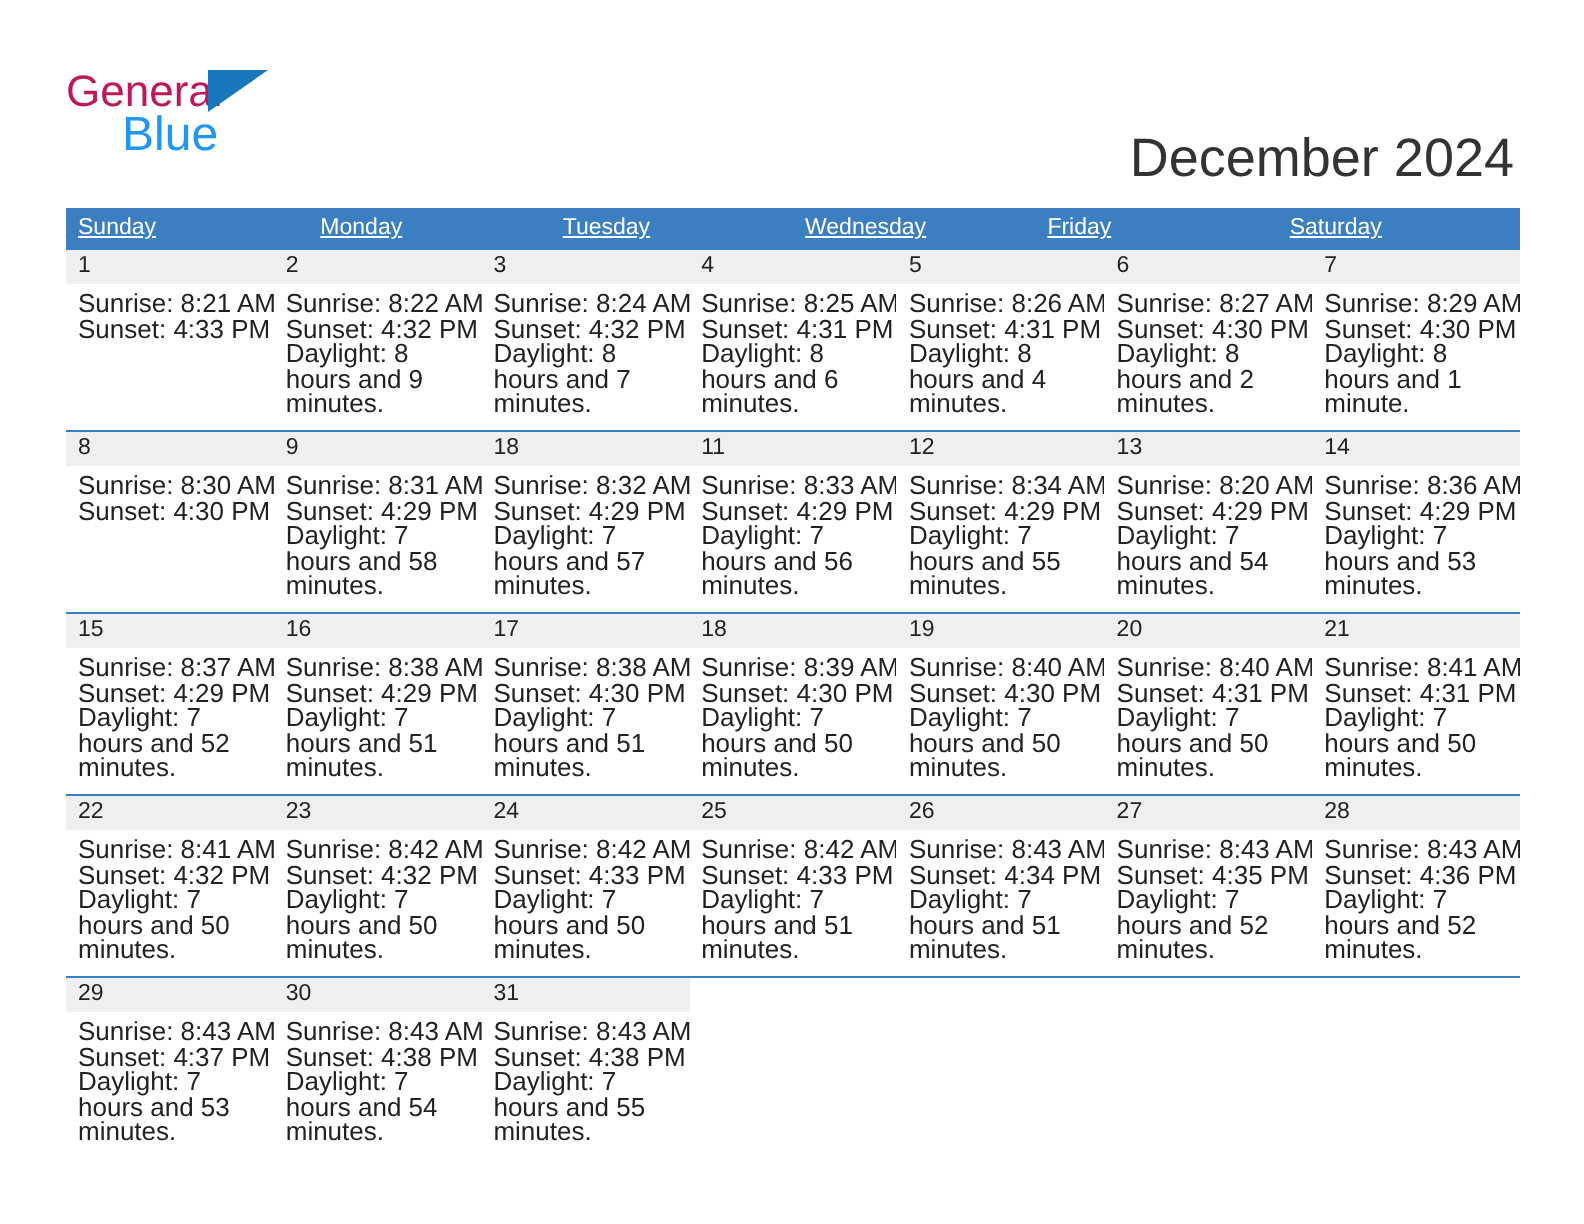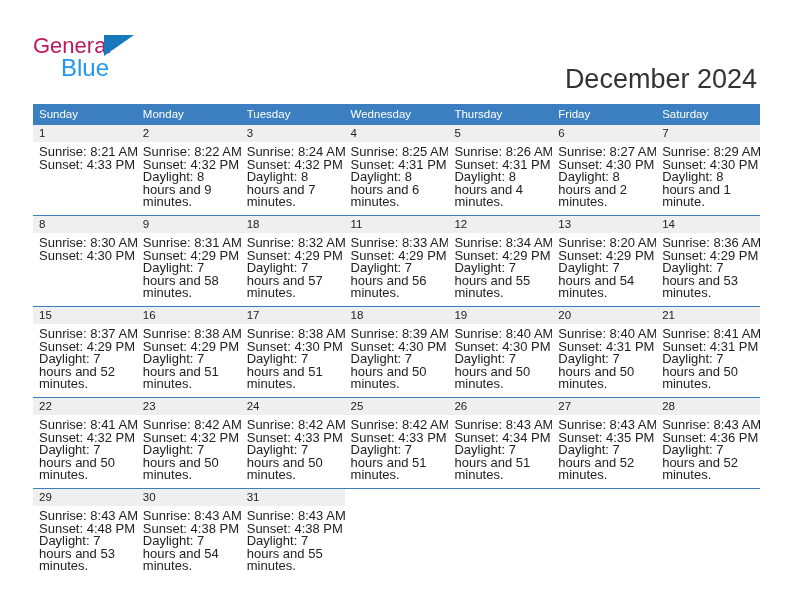--- a/index.html
+++ b/index.html
@@ -103,20 +103,21 @@
   .weekday {
     flex: 1 1 0;
     box-sizing: border-box;
     height: 21px;
     line-height: 21px;
     padding-left: 6px;
     font-size: 11.5px;
     color: #ffffff;
     overflow: hidden;
     white-space: nowrap;
+    text-decoration: underline;
   }
   .week-row {
     display: flex;
     width: 727px;
     border-top: 1.6px solid #3c7fc0;
   }
   .week-row.first {
     border-top: none;
   }
   .day-cell {
@@ -173,21 +174,20 @@
 
   </div>
 
   <div class="calendar">
 
     <div class="weekday-row">
       <div class="weekday">Sunday</div>
       <div class="weekday">Monday</div>
       <div class="weekday">Tuesday</div>
       <div class="weekday">Wednesday</div>
-      <div class="weekday">Thursday</div>
       <div class="weekday">Friday</div>
       <div class="weekday">Saturday</div>
     </div>
 
     <div class="week-row first">
       <div class="day-cell">
         <div class="day-num-band">1</div>
         <div class="day-info">
           <div>Sunrise: 8:21 AM</div>
           <div>Sunset: 4:33 PM</div>
@@ -417,21 +417,21 @@
           <div class="daylight">Daylight: 7 hours and 52 minutes.</div>
         </div>
       </div>
     </div>
 
     <div class="week-row">
       <div class="day-cell">
         <div class="day-num-band">29</div>
         <div class="day-info">
           <div>Sunrise: 8:43 AM</div>
-          <div>Sunset: 4:48 PM</div>
+          <div>Sunset: 4:37 PM</div>
           <div class="daylight">Daylight: 7 hours and 53 minutes.</div>
         </div>
       </div>
       <div class="day-cell">
         <div class="day-num-band">30</div>
         <div class="day-info">
           <div>Sunrise: 8:43 AM</div>
           <div>Sunset: 4:38 PM</div>
           <div class="daylight">Daylight: 7 hours and 54 minutes.</div>
         </div>

